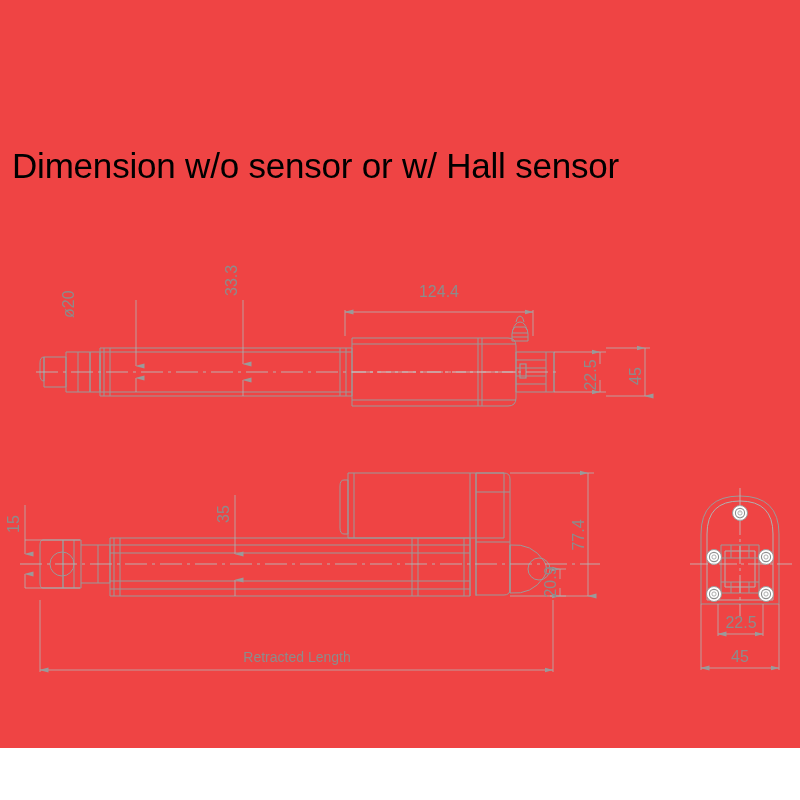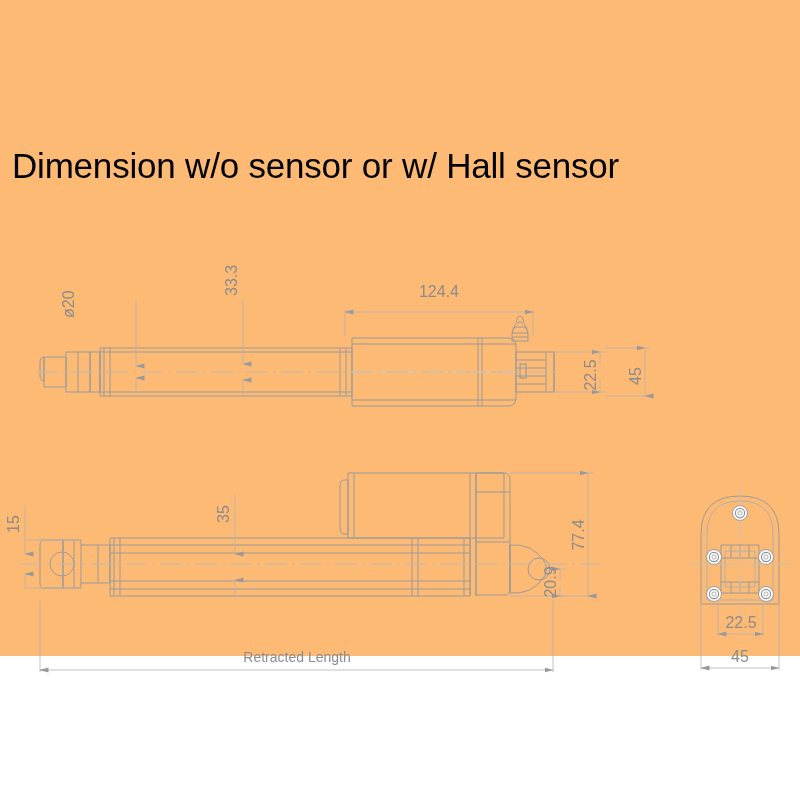--- a/index.html
+++ b/index.html
@@ -11,22 +11,22 @@
     width: 800px;
     height: 800px;
     font-family: "Liberation Sans", sans-serif;
     overflow: hidden;
     position: relative;
   }
   #sheet {
     position: absolute;
     left: 0; top: 0;
     width: 800px;
-    height: 656px;
-    background: #fdba74;
+    height: 748px;
+    background: #ef4444;
   }
   .title-text {
     position: absolute;
     left: 12px;
     top: 140px;
     font-size: 35px;
     line-height: 52px;
     color: #000000;
     font-family: "Liberation Sans", sans-serif;
     letter-spacing: -0.2px;

